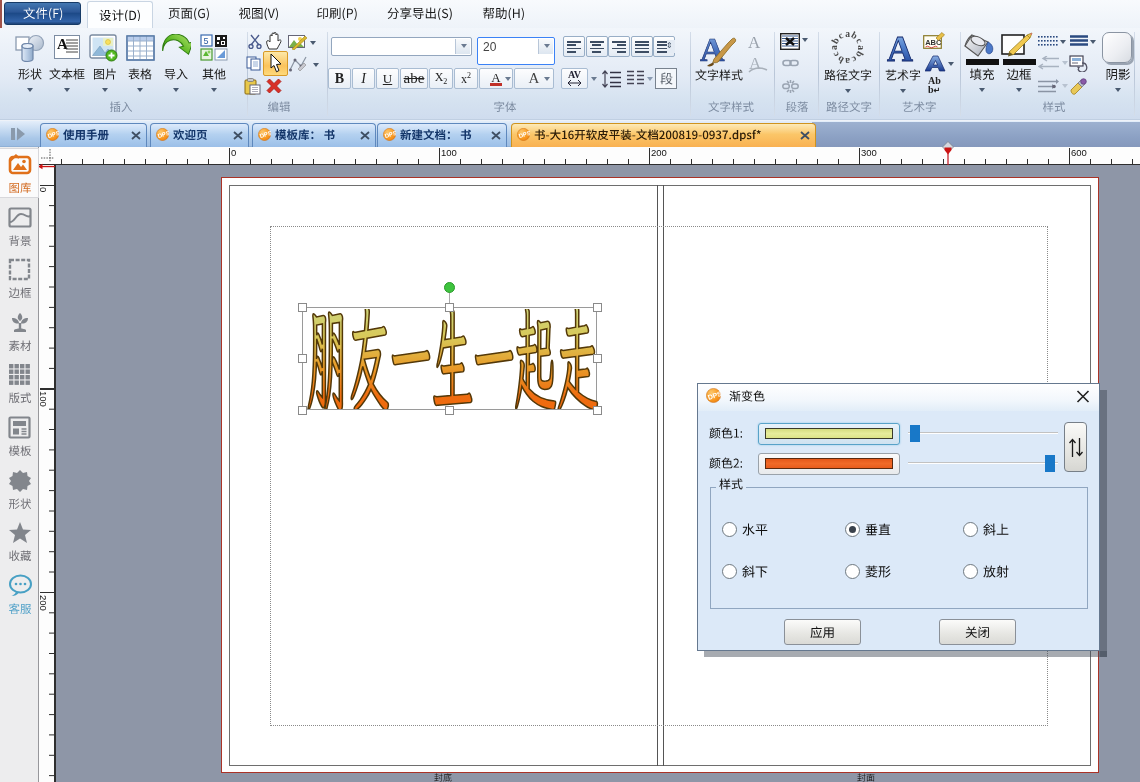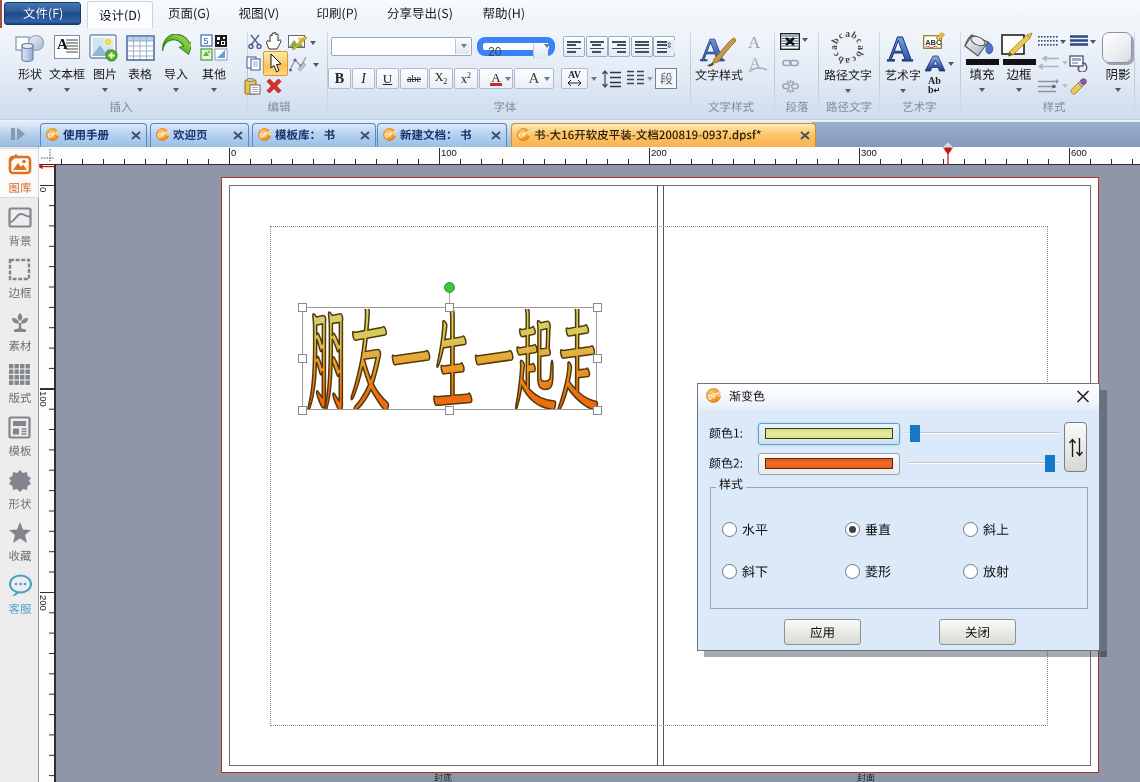--- a/index.html
+++ b/index.html
@@ -245,21 +245,21 @@
         <path d="M8 9.5h6M8 11.5h6M8 13.5h6"></path>
       </g>
     </svg>
     <svg class="ic" style="left:265px;top:77px" width="18" height="18" viewBox="0 0 18 18">
 <path d="M2 4.5 L4.5 2 L9 6.5 L13.5 2 L16 4.5 L11.5 9 L16 13.5 L13.5 16 L9 11.5 L4.5 16 L2 13.5 L6.5 9 Z" fill="#d83028" stroke="#a81810" stroke-width=".8"></path>
     </svg>
     <div class="ab" style="left:331px;top:37px;width:141px;height:19px;background:#fff;border:1px solid #93a6be;border-radius:2px">
 <div class="ab" style="right:1px;top:1px;width:15px;height:15px;background:linear-gradient(#f8fafc,#dde6f0);border-left:1px solid #b8c6d8"></div>
     </div>
     <div class="dar" style="left:461px;top:44px;border-top-color:#6a7a90"></div>
-    <div class="ab" style="left:477px;top:37px;width:78px;height:19px;background:#fff;border:6px solid #3b82f6;border-radius:8px;font:12px 'Liberation Sans';color:#444;padding:2px 0 0 5px">20
+    <div class="ab" style="left:477px;top:37px;width:78px;height:28px;background:#fff;border:1px solid #3b82f6;border-radius:2px;font:12px 'Liberation Sans';color:#444;padding:2px 0 0 5px">20
 <div class="ab" style="right:1px;top:1px;width:15px;height:15px;background:linear-gradient(#f8fafc,#dde6f0);border-left:1px solid #b8c6d8"></div></div>
     <div class="dar" style="left:544px;top:44px;border-top-color:#6a7a90"></div>
     <div class="ab" style="left:563px;top:36px;width:22px;height:21px;border:1px solid #98aec6;background:linear-gradient(#fefefe,#e4ebf4);border-radius:2px">
       <div class="ab" style="left:3px;top:4px;width:14px;height:1.6px;background:#3d4d63"></div>
       <div class="ab" style="left:3px;top:7.4px;width:9px;height:1.6px;background:#3d4d63"></div>
       <div class="ab" style="left:3px;top:10.8px;width:14px;height:1.6px;background:#3d4d63"></div>
       <div class="ab" style="left:3px;top:14.200000000000001px;width:9px;height:1.6px;background:#3d4d63"></div>
     </div>
     <div class="ab" style="left:585.5px;top:36px;width:22px;height:21px;border:1px solid #98aec6;background:linear-gradient(#fefefe,#e4ebf4);border-radius:2px">
       <div class="ab" style="left:3.0px;top:4px;width:14px;height:1.6px;background:#3d4d63"></div>
@@ -290,21 +290,21 @@
     <div class="ab" style="left:328px;top:68px;width:23px;height:21px;border:1px solid #a9bcd2;background:linear-gradient(#fdfdfe,#e9eff6);border-radius:2px;display:flex;align-items:center;justify-content:center;font-family:'Liberation Serif',serif">
       <b style="font-size:14px;color:#222">B</b>
     </div>
     <div class="ab" style="left:352px;top:68px;width:23px;height:21px;border:1px solid #a9bcd2;background:linear-gradient(#fdfdfe,#e9eff6);border-radius:2px;display:flex;align-items:center;justify-content:center;font-family:'Liberation Serif',serif">
       <i style="font-size:14px;color:#222;font-family:Liberation Serif">I</i>
     </div>
     <div class="ab" style="left:376px;top:68px;width:23px;height:21px;border:1px solid #a9bcd2;background:linear-gradient(#fdfdfe,#e9eff6);border-radius:2px;display:flex;align-items:center;justify-content:center;font-family:'Liberation Serif',serif">
       <span style="font-size:13px;color:#222;text-decoration:underline">U</span>
     </div>
     <div class="ab" style="left:400px;top:68px;width:28px;height:21px;border:1px solid #a9bcd2;background:linear-gradient(#fdfdfe,#e9eff6);border-radius:2px;display:flex;align-items:center;justify-content:center;font-family:'Liberation Serif',serif">
-      <span style="font-size:10px;color:#222;text-decoration:line-through">abe</span>
+      <span style="font-size:15px;color:#222;text-decoration:line-through">abe</span>
     </div>
     <div class="ab" style="left:429px;top:68px;width:24px;height:21px;border:1px solid #a9bcd2;background:linear-gradient(#fdfdfe,#e9eff6);border-radius:2px;display:flex;align-items:center;justify-content:center;font-family:'Liberation Serif',serif">
       <span style="font-size:12px;color:#222">X<sub style="font-size:8px">2</sub></span>
     </div>
     <div class="ab" style="left:454px;top:68px;width:24px;height:21px;border:1px solid #a9bcd2;background:linear-gradient(#fdfdfe,#e9eff6);border-radius:2px;display:flex;align-items:center;justify-content:center;font-family:'Liberation Serif',serif">
       <span style="font-size:12px;color:#222">x<sup style="font-size:8px">2</sup></span>
     </div>
     <div class="ab" style="left:479px;top:68px;width:34px;height:21px;border:1px solid #a9bcd2;background:linear-gradient(#fdfdfe,#e9eff6);border-radius:2px;display:flex;align-items:center;justify-content:center;font-family:'Liberation Serif',serif">
       <span style="font-size:13px;color:#222;border-bottom:3px solid #c03028;line-height:11px;padding:0 1px">A</span>
     </div>

